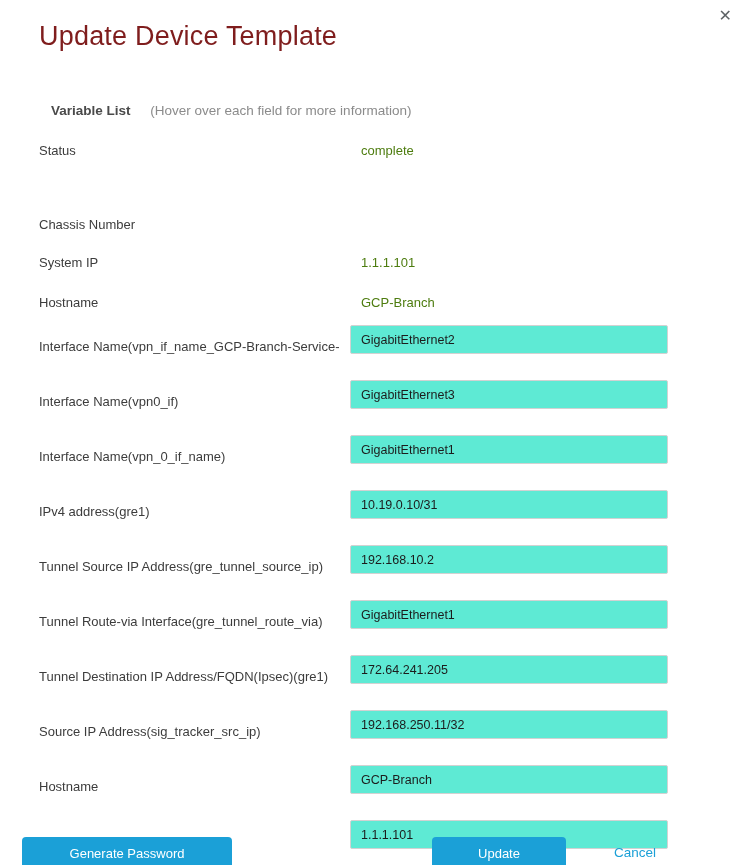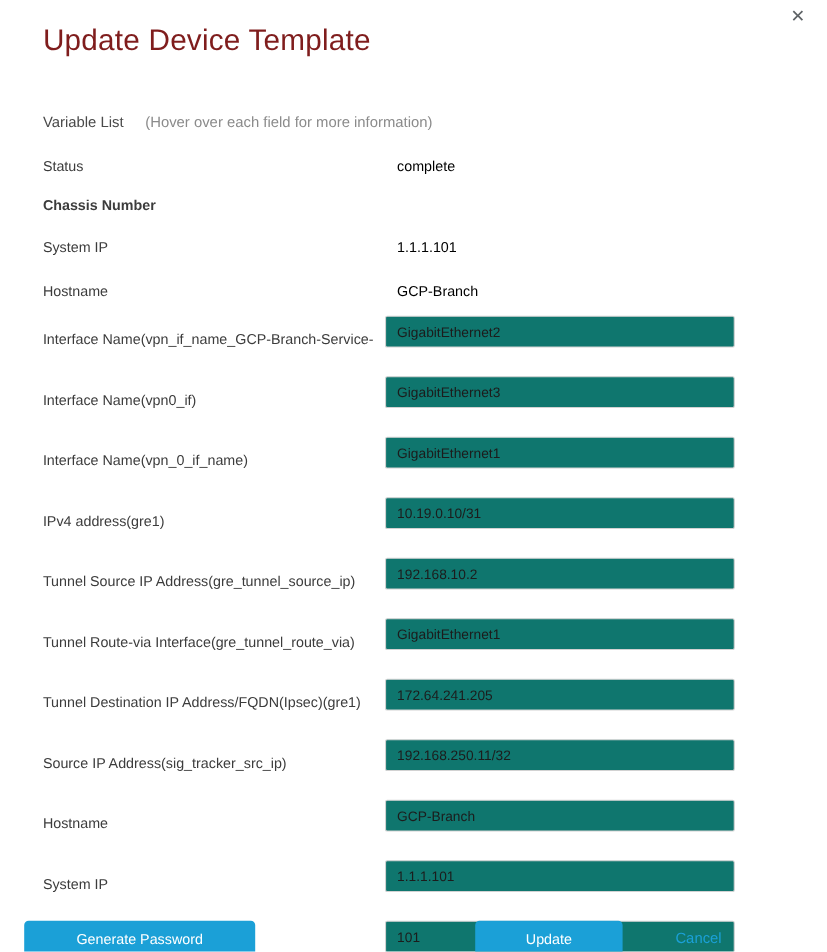--- a/index.html
+++ b/index.html
@@ -30,51 +30,51 @@
     line-height: 32px;
   }
   .content {
     padding-left: 39px;
   }
   .section-heading {
     margin-top: 51px;
     font-size: 13.5px;
     color: #4a4a4a;
   }
-  .section-heading .bold { font-weight: normal; }
+  .section-heading .bold { font-weight: bold; margin-left: 12px; }
   .section-heading .note { font-weight: normal; color: #8b8b8b; margin-left: 16px; }
   .row {
     display: flex;
     align-items: flex-end;
   }
   .row .label {
     width: 311px;
     flex: none;
     font-size: 13px;
     color: #3c3c3c;
     white-space: nowrap;
     overflow: hidden;
   }
   .ro-row { height: 20px; }
   .ro-row .value {
     padding-left: 11px;
     font-size: 13px;
-    color: #000000;
+    color: #4d7c0f;
   }
   .mt20 { margin-top: 20px; }
-  .mt38 { margin-top: 16px; font-weight: bold; }
+  .mt38 { margin-top: 54px; }
   .mt18 { margin-top: 18px; }
   .input-row { height: 29px; margin-top: 26px; }
   .input-row.first { margin-top: 15px; }
   .input-row input {
     width: 318px;
     height: 29px;
     border: 1px solid #d2d2d2;
     border-radius: 2px;
-    background: #0f766e;
+    background: #5eead4;
     padding: 0 10px;
     font-size: 12.5px;
     color: #1c1c1c;
     font-family: "Liberation Sans", "DejaVu Sans", sans-serif;
     outline: none;
   }
   .footer {
     position: absolute;
     left: 0; top: 837px;
     width: 752px; height: 33px;

